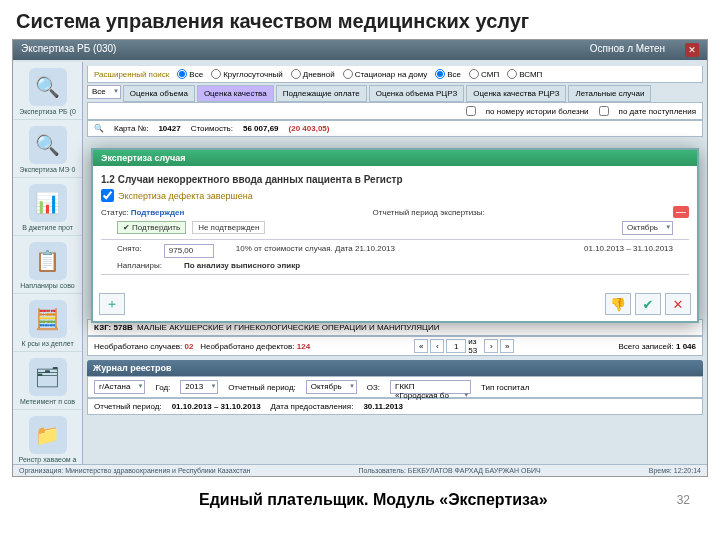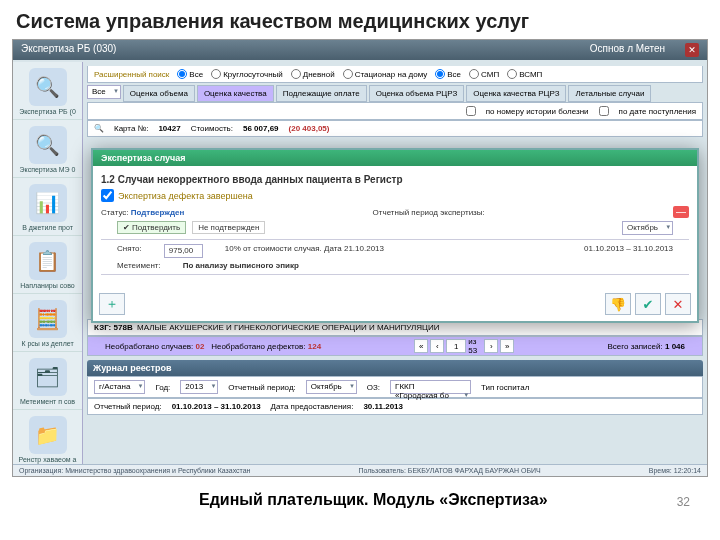--- a/index.html
+++ b/index.html
@@ -30,27 +30,27 @@
 .del-btn { background:#e55; color:#fff; width:16px; height:12px; font-size:10px; text-align:center; border-radius:2px; }
 .inline { display:flex; gap:22px; align-items:flex-start; margin:3px 16px; }
 .inp { border:1px solid #aac; padding:1px 4px; height:14px; font-size:8px; background:#fff; }
 .select { border:1px solid #aac; padding:1px 14px 1px 4px; height:14px; font-size:8px; background:#fff; position:relative; display:inline-block; }
 .select:after { content:"▾"; position:absolute; right:2px; font-size:7px; color:#678; }
 .hr { border-top:1px solid #ccd; margin:4px 0; }
 .btnbar { display:flex; justify-content:space-between; padding:6px; }
 .ico-btn { width:26px; height:22px; border:1px solid #abc; background:#f3f7fa; display:flex; align-items:center; justify-content:center; font-size:13px; }
 .add { color:#2a8; } .ok { color:#2a8; } .cancel { color:#d33; } .thumb { color:#c92; }
 .behind-row { background:#fff; border:1px solid #abc; padding:3px 6px; font-size:8px; margin-top:2px; }
-.pager { display:flex; justify-content:space-between; align-items:center; background:#c4b5fd; border:1px solid #abc; padding:2px 17px; font-size:8px; }
+.pager { display:flex; justify-content:space-between; align-items:center; background:#ffffff; border:1px solid #abc; padding:2px 6px; font-size:8px; }
 .pager-btns { display:flex; gap:2px; }
 .pager-btns span { width:14px; height:14px; border:1px solid #abc; background:#fff; display:flex; align-items:center; justify-content:center; font-size:8px; }
 .panel2 { margin-top:4px; }
 .bottom-row { background:#fff; border:1px solid #abc; padding:3px 6px; font-size:8px; display:flex; gap:10px; align-items:center; }
 .statusbar { position:absolute; left:0; right:0; bottom:0; background:#e7eef3; border-top:1px solid #abc; padding:2px 6px; font-size:7px; color:#456; display:flex; justify-content:space-between; }
-.footer { display:flex; justify-content:space-between; align-items:flex-end; padding:14px 30px 4px;margin-left:40px; }
+.footer { display:flex; justify-content:space-between; align-items:center; padding:14px 30px 4px;margin-left:40px; }
 .footer-title { font-size:16px; font-weight:bold; }
 .pagenum { font-size:12px; color:#888; }
 .gold { color:#997700; }
 .link { color:#2560b8; }
 .num-red { color:#b33; font-weight:bold; }
 </style>
 </head>
 <body>
 
 <div class="slide-title">Система управления качеством медицинских услуг</div>
@@ -213,26 +213,26 @@
       <div class="inline">
         <span style="display:flex;gap:6px">
           <span style="border:1px solid #9b9;padding:1px 5px;background:#eafbe9">✔ <span>Подтвердить</span></span>
           <span style="border:1px solid #ccc;padding:1px 5px">Не подтвержден</span>
         </span>
         <span style="margin-left:auto" class="select">Октябрь</span>
       </div>
       <div class="hr"></div>
       <div class="inline">
         <span>Снято:</span>
-        <span class="inp" style="width:39px">975,00</span>
+        <span class="inp" style="width:50px">975,00</span>
         <span>10% от стоимости случая. Дата 21.10.2013</span>
         <span style="margin-left:auto">01.10.2013 – 31.10.2013</span>
       </div>
       <div class="inline">
-        <span>Метеимент:</span>
+        <span>Напланиры:</span>
         <b>По анализу выписного эпикр</b>
       </div>
       <div class="hr"></div>
     </div>
     <div class="btnbar">
       <span class="ico-btn add">＋</span>
       <span style="display:flex;gap:4px">
         <span class="ico-btn thumb">👎</span>
         <span class="ico-btn ok">✔</span>
         <span class="ico-btn cancel">✕</span>

